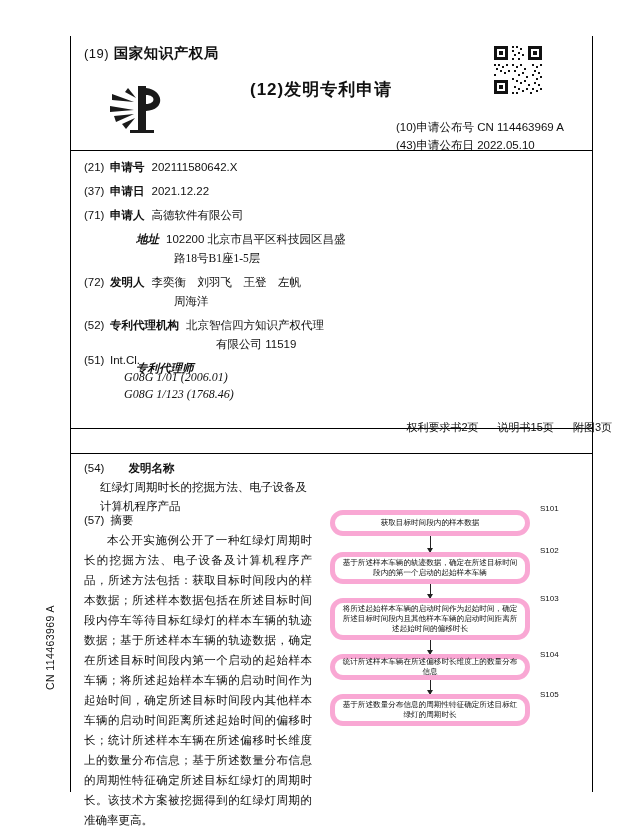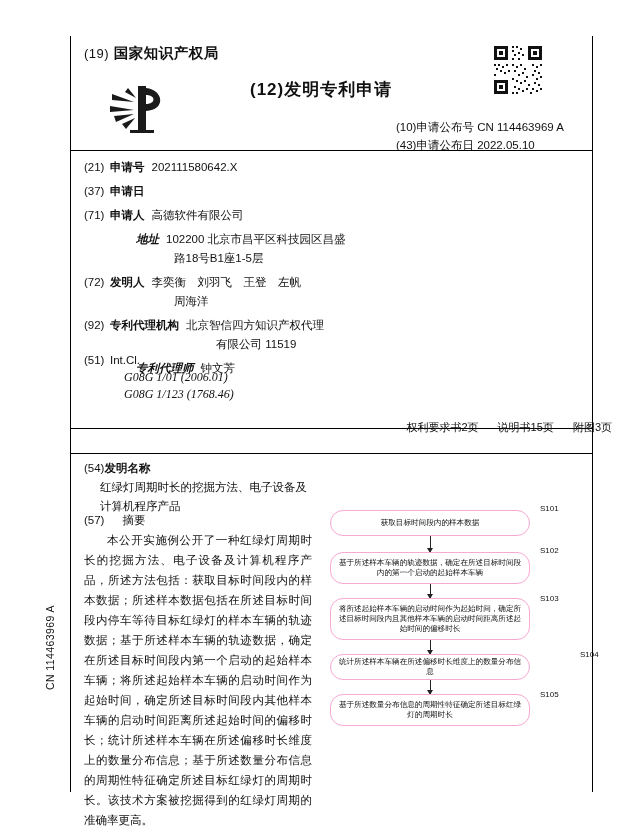--- a/index.html
+++ b/index.html
@@ -198,39 +198,39 @@
   }
   .counts span { margin-left: 16px; }
 
   
   .sec-title {
     position: absolute;
     left: 84px;
     top: 461px;
     font-size: 11.5px;
   }
-  .sec-title .tag { margin-right: 0; }
+  .sec-title .tag { margin-right: 24px; }
   .sec-title .label { font-weight: bold; }
 
   .invention-name {
     position: absolute;
     left: 100px;
     top: 478px;
     width: 210px;
     font-size: 11.5px;
     line-height: 19px;
   }
 
   .abs-head {
     position: absolute;
     left: 84px;
     top: 513px;
     font-size: 11.5px;
   }
-  .abs-head .tag { margin-right: 18px; }
+  .abs-head .tag { margin-right: 6px; }
   .abs-head .label { font-weight: normal; }
 
   .abstract {
     position: absolute;
     left: 84px;
     top: 530px;
     width: 228px;
     font-size: 11.5px;
     line-height: 20px;
     text-align: justify;
@@ -242,21 +242,21 @@
     position: absolute;
     left: 322px;
     top: 498px;
     width: 262px;
     height: 250px;
   }
   .flow-box {
     position: absolute;
     left: 8px;
     width: 200px;
-    border: 1px solid #f9a8d4;
+    border: 5px solid #f9a8d4;
     border-radius: 13px;
     font-size: 7.6px;
     line-height: 10px;
     text-align: center;
     color: #111;
     display: flex;
     align-items: center;
     justify-content: center;
     padding: 3px 7px;
     box-sizing: border-box;
@@ -398,53 +398,53 @@
 
     <div class="row">
       <span class="tag">(21)</span>
       <span class="name">申请号</span>
       <span class="val">202111580642.X</span>
     </div>
 
     <div class="row">
       <span class="tag">(37)</span>
       <span class="name">申请日</span>
+      <span class="val">2021.12.22</span>
     </div>
 
     <div class="row">
       <span class="tag">(71)</span>
       <span class="name">申请人</span>
       <span class="val">高德软件有限公司</span>
     </div>
 
     <div class="row">
       <span class="tag"></span>
       <span class="name indent-name">地址</span>
       <span class="val">102200 北京市昌平区科技园区昌盛</span>
     </div>
-    <div class="cont" style="margin:-5px 0 5px 64px;">路18号B1座1-5层</div>
+    <div class="cont" style="margin:-5px 0 5px 64px;font-family:Liberation Serif, serif;">路18号B1座1-5层</div>
 
     <div class="row">
       <span class="tag">(72)</span>
       <span class="name">发明人</span>
       <span class="val">李奕衡　刘羽飞　王登　左帆</span>
     </div>
     <div class="cont" style="margin:-5px 0 5px 64px;">周海洋</div>
 
     <div class="row">
-      <span class="tag">(92)</span>
+      <span class="tag">(52)</span>
       <span class="name">专利代理机构</span>
       <span class="val">北京智信四方知识产权代理</span>
     </div>
     <div class="cont" style="margin:-5px 0 5px 106px;">有限公司 11519</div>
 
     <div class="row">
       <span class="tag"></span>
       <span class="name indent-name">专利代理师</span>
-      <span class="val">钟文芳</span>
     </div>
   </div>
 
   <div class="intcl-block">
     <span class="tag">(51)</span><span>Int.Cl.</span>
     <span class="ipc">G08G 1/01 (2006.01)</span>
     <span class="ipc">G08G 1/123 (1768.46)</span>
   </div>
 
   <div class="hr-mid"></div>
@@ -474,20 +474,20 @@
 
     <div class="flow-box" style="top:54px;height:32px;">基于所述样本车辆的轨迹数据，确定在所述目标时间段内的第一个启动的起始样本车辆</div>
     <div class="flow-label" style="top:48px;">S102</div>
     <div class="flow-arrow" style="top:86px;height:14px;"></div>
 
     <div class="flow-box" style="top:100px;height:42px;">将所述起始样本车辆的启动时间作为起始时间，确定所述目标时间段内且其他样本车辆的启动时间距离所述起始时间的偏移时长</div>
     <div class="flow-label" style="top:96px;">S103</div>
     <div class="flow-arrow" style="top:142px;height:14px;"></div>
 
     <div class="flow-box" style="top:156px;height:26px;">统计所述样本车辆在所述偏移时长维度上的数量分布信息</div>
-    <div class="flow-label" style="top:152px;margin-left:40px;">S104</div>
+    <div class="flow-label" style="top:152px;">S104</div>
     <div class="flow-arrow" style="top:182px;height:14px;"></div>
 
     <div class="flow-box" style="top:196px;height:32px;">基于所述数量分布信息的周期性特征确定所述目标红绿灯的周期时长</div>
     <div class="flow-label" style="top:192px;">S105</div>
   </div>
 
 </div>
 
 </body></html>

